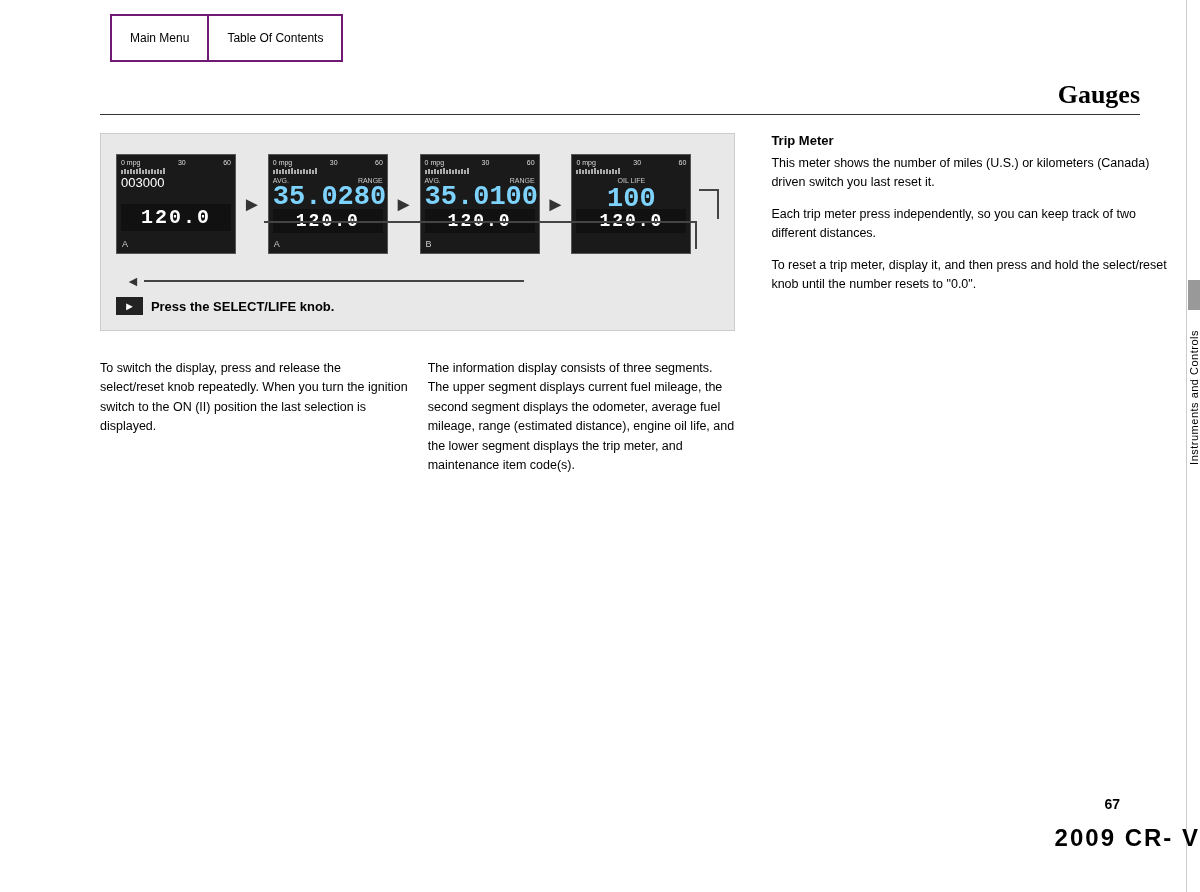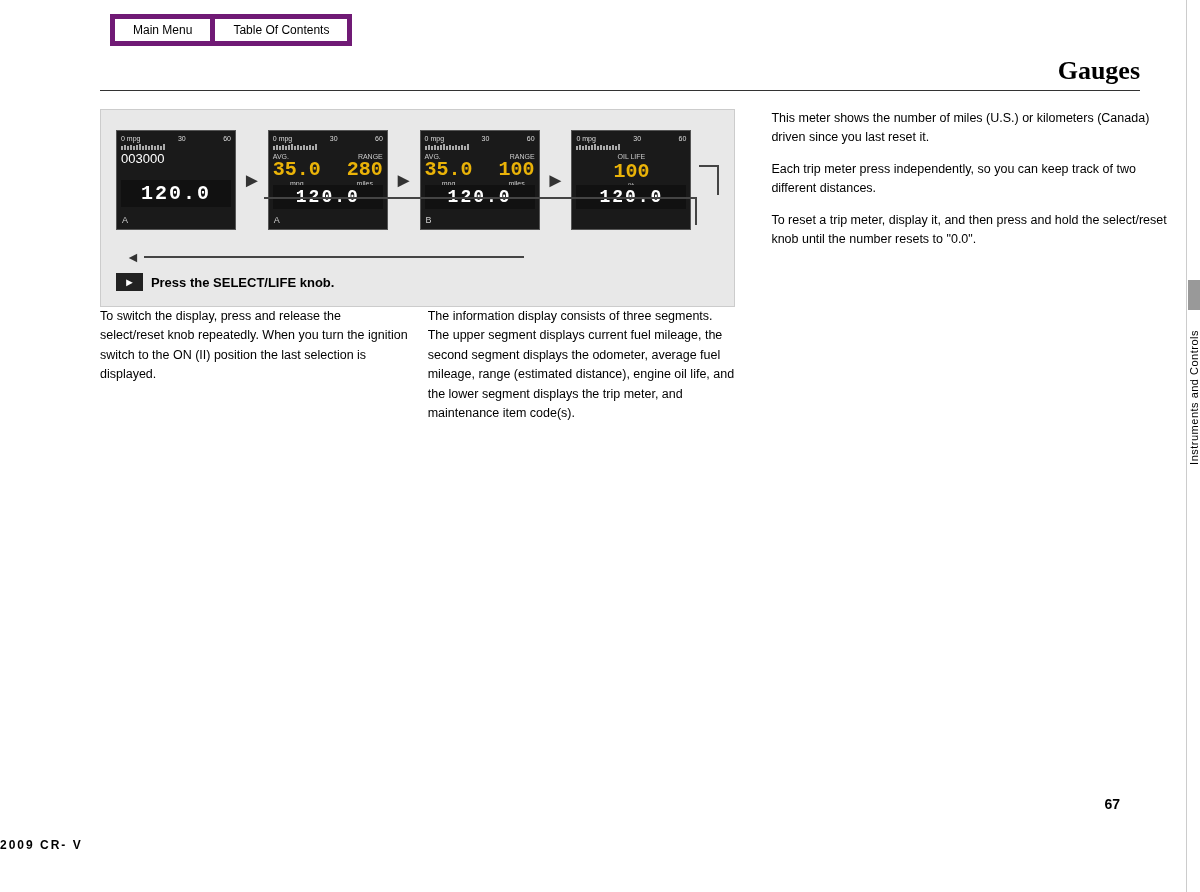--- a/index.html
+++ b/index.html
@@ -15,40 +15,41 @@
     }
 
     
     .top-nav {
       display: flex;
       align-items: center;
       padding: 14px 0 10px 110px;
       gap: 0;
     }
     .nav-btn {
-      border: 5px solid #701a75;
-      padding: 4px 18px;
+      border: 2px solid #701a75;
+      padding: 15px 18px;
       font-size: 12px;
       background: #fff;
       cursor: pointer;
     }
     .nav-btn:first-child {
       border-right: none;
     }
 
     
     .page-title-area {
       text-align: right;
       padding-right: 60px;
       padding-bottom: 4px;
     }
     .page-title-area h1 {
       font-size: 26px;
       font-weight: bold;
       font-family: Georgia, 'Times New Roman', serif;
+      margin-top: 8px;
     }
 
     
     .hr {
       border: none;
       border-top: 1px solid #333;
       margin: 0 60px 0 100px;
     }
 
     
@@ -63,21 +64,21 @@
       flex: 0 0 680px;
       padding-left: 100px;
       padding-right: 20px;
     }
 
     
     .gauge-display-box {
       background: #e8e8e8;
       border: 1px solid #ccc;
       padding: 20px 15px 15px 15px;
-      margin-bottom: 0;
+      margin-bottom: 28px;
     }
 
     
     .gauge-panels-row {
       display: flex;
       align-items: center;
       justify-content: center;
       gap: 4px;
       margin-bottom: 15px;
     }
@@ -212,39 +213,39 @@
       font-size: 14px;
       font-weight: bold;
     }
 
     
     .footer {
       position: absolute;
       bottom: 40px;
       left: 0;
       right: 0;
-      text-align: left;
-      font-size: 12px;
+      text-align: right;
+      font-size: 24px;
       font-weight: bold;
       font-family: Arial, sans-serif;
       letter-spacing: 2px;
     }
 
     .panel-avg-range {
       display: flex;
       justify-content: space-between;
       color: #ccc;
       font-size: 7px;
       margin-top: 2px;
     }
 
     .big-num {
-      font-size: 20px;
+      font-size: 27px;
       font-weight: bold;
-      color: #eab308;
+      color: #7dd3fc;
       font-family: 'Courier New', monospace;
       line-height: 1;
     }
   </style>
 </head>
 <body>
 
 <div class="top-nav">
   <button class="nav-btn">Main Menu</button>
   <button class="nav-btn">Table Of Contents</button>
@@ -455,21 +456,22 @@
       </div>
       <div class="text-col">
         <p>The information display consists of three segments. The upper segment displays current fuel mileage, the second segment displays the odometer, average fuel mileage, range (estimated distance), engine oil life, and the lower segment displays the trip meter, and maintenance item code(s).</p>
       </div>
     </div>
 
   </div>
 
   <div class="right-col">
     <div class="trip-section">
-      <p>This meter shows the number of miles (U.S.) or kilometers (Canada) driven since you last reset it.</p>
+      <h3>Trip Meter</h3>
+      <p>This meter shows the number of miles (U.S.) or kilometers (Canada) driven switch you last reset it.</p>
       <p>Each trip meter press independently, so you can keep track of two different distances.</p>
       <p>To reset a trip meter, display it, and then press and hold the select/reset knob until the number resets to "0.0".</p>
     </div>
   </div>
 
 </div>
 
 <div class="side-tab-bar">
   <div class="side-marker"></div>
   <div class="side-text">Instruments and Controls</div>

